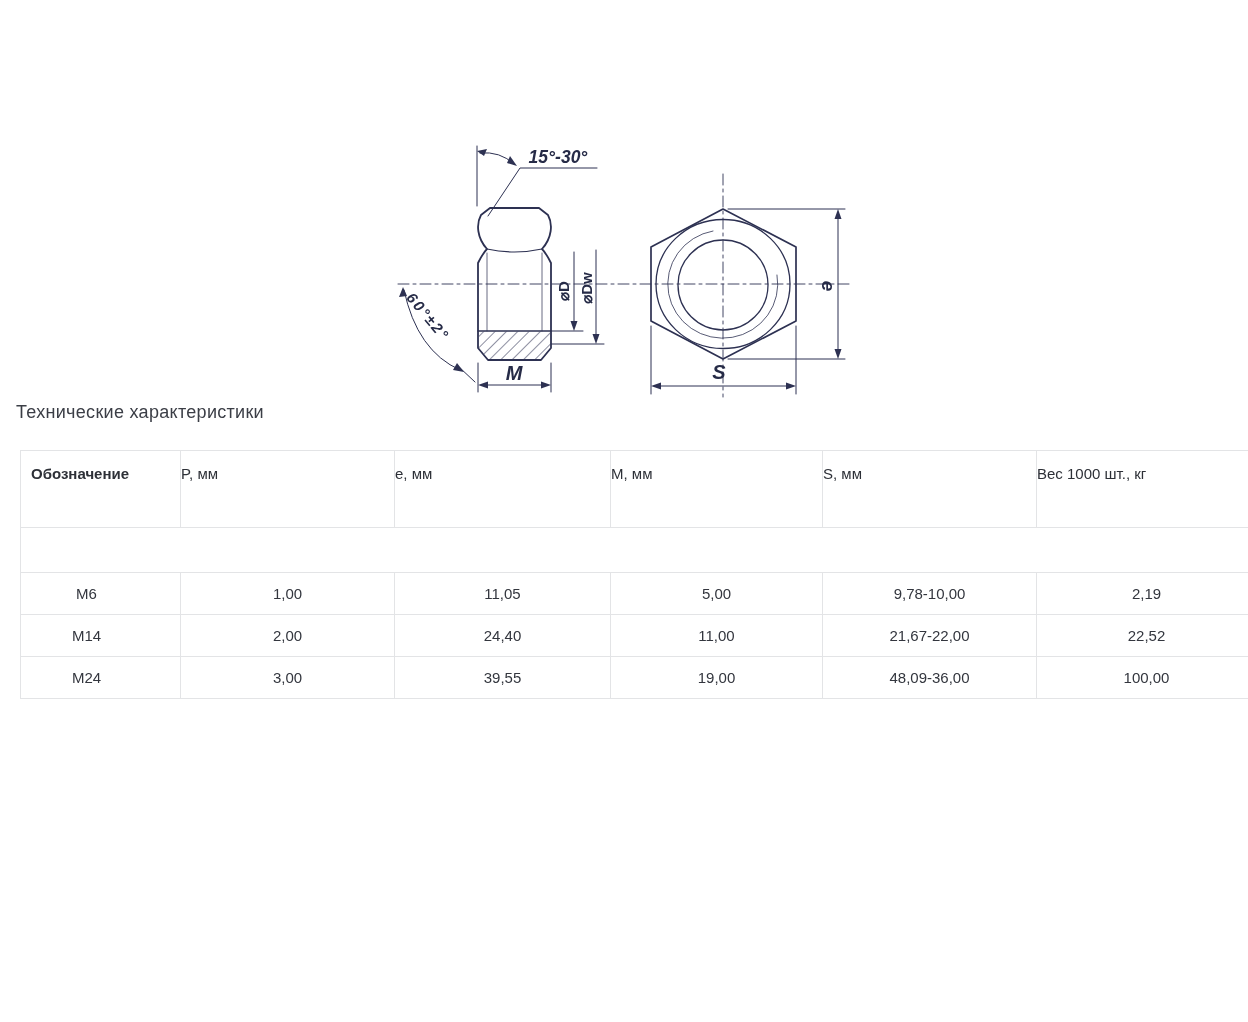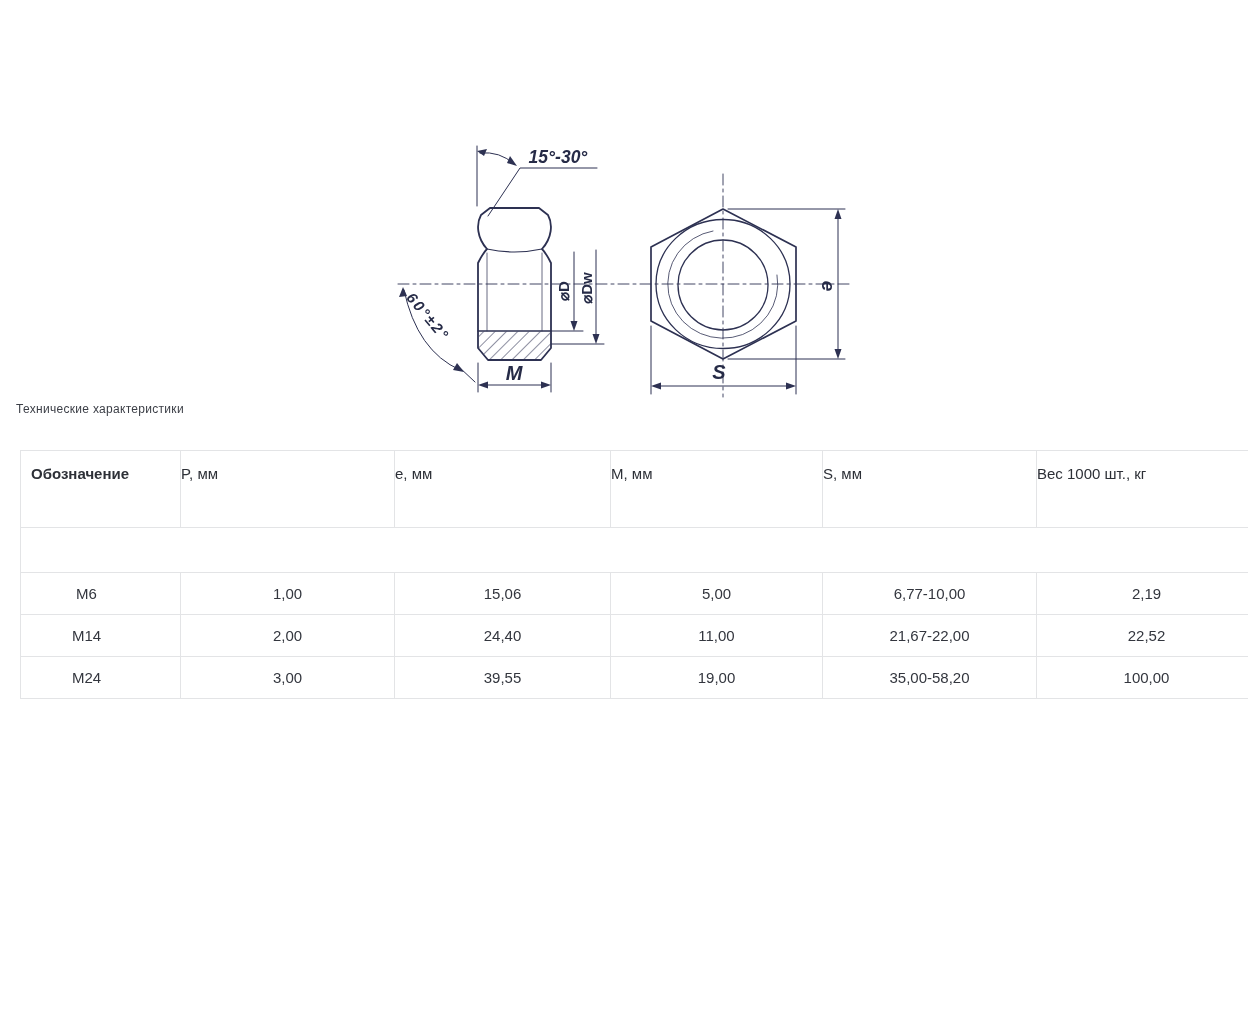--- a/index.html
+++ b/index.html
@@ -1,18 +1,18 @@
 <!DOCTYPE html>
 <html><head>
 <meta charset="utf-8">
 <style>
   html,body{margin:0;padding:0;background:#ffffff;}
   body{width:1248px;height:1022px;position:relative;font-family:"Liberation Sans",sans-serif;overflow:hidden;}
   .drawing{position:absolute;top:0;left:0;}
-  .heading{position:absolute;left:16px;top:402px;margin:0;font-size:12px;font-weight:500;
+  .heading{position:absolute;left:16px;top:402px;margin:0;font-size:18px;font-weight:500;
            color:#3b3e46;letter-spacing:.3px;}
   table.specs{position:absolute;left:20px;top:450px;width:1236px;border-collapse:collapse;
               table-layout:fixed;font-size:15px;color:#33363e;border-radius:17px;}
   table.specs th,table.specs td{border:1px solid #e3e4e6;padding:0;}
   table.specs thead th{height:62px;vertical-align:top;padding-top:14px;text-align:left;
                        font-weight:500;color:#2d3037;font-size:15px;}
   table.specs thead th.c0{text-align:left;padding-left:10px;font-weight:700;}
   table.specs tr.spacer td{height:44px;}
   table.specs tbody tr.datarow td{height:41px;text-align:center;margin-left:24px;}
   table.specs tbody tr.datarow td.c0{padding-right:28px;}
@@ -123,35 +123,35 @@
       <th>Вес 1000 шт., кг</th>
     </tr>
   </thead>
   <tbody>
     <tr class="spacer">
         <td colspan="6"></td>
       </tr>
     <tr class="datarow">
       <td class="c0">M6</td>
       <td>1,00</td>
-      <td>15,06</td>
+      <td>11,05</td>
       <td>5,00</td>
-      <td>6,77-10,00</td>
+      <td>9,78-10,00</td>
       <td>2,19</td>
     </tr>
     <tr class="datarow">
       <td class="c0">M14</td>
       <td>2,00</td>
       <td>24,40</td>
       <td>11,00</td>
       <td>21,67-22,00</td>
       <td>22,52</td>
     </tr>
     <tr class="datarow">
       <td class="c0">M24</td>
       <td>3,00</td>
       <td>39,55</td>
       <td>19,00</td>
-      <td>35,00-58,20</td>
+      <td>48,09-36,00</td>
       <td>100,00</td>
     </tr>
   </tbody>
 </table>
 
 </body></html>

